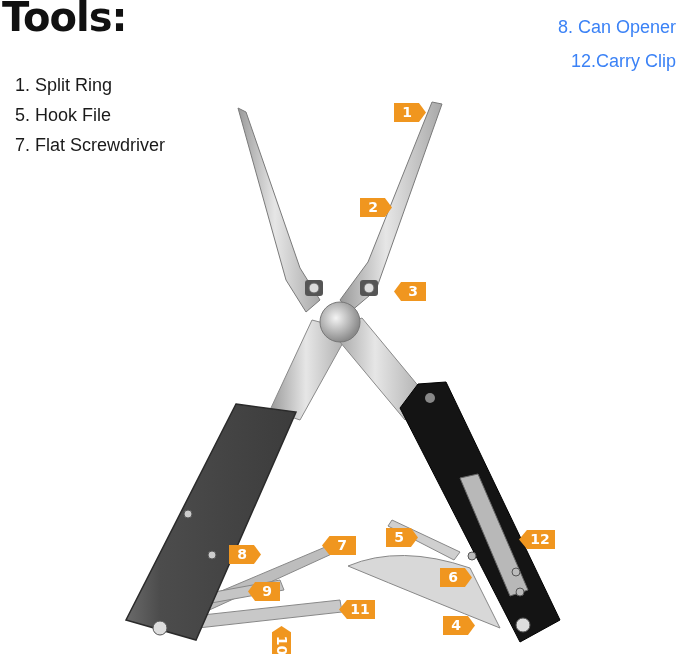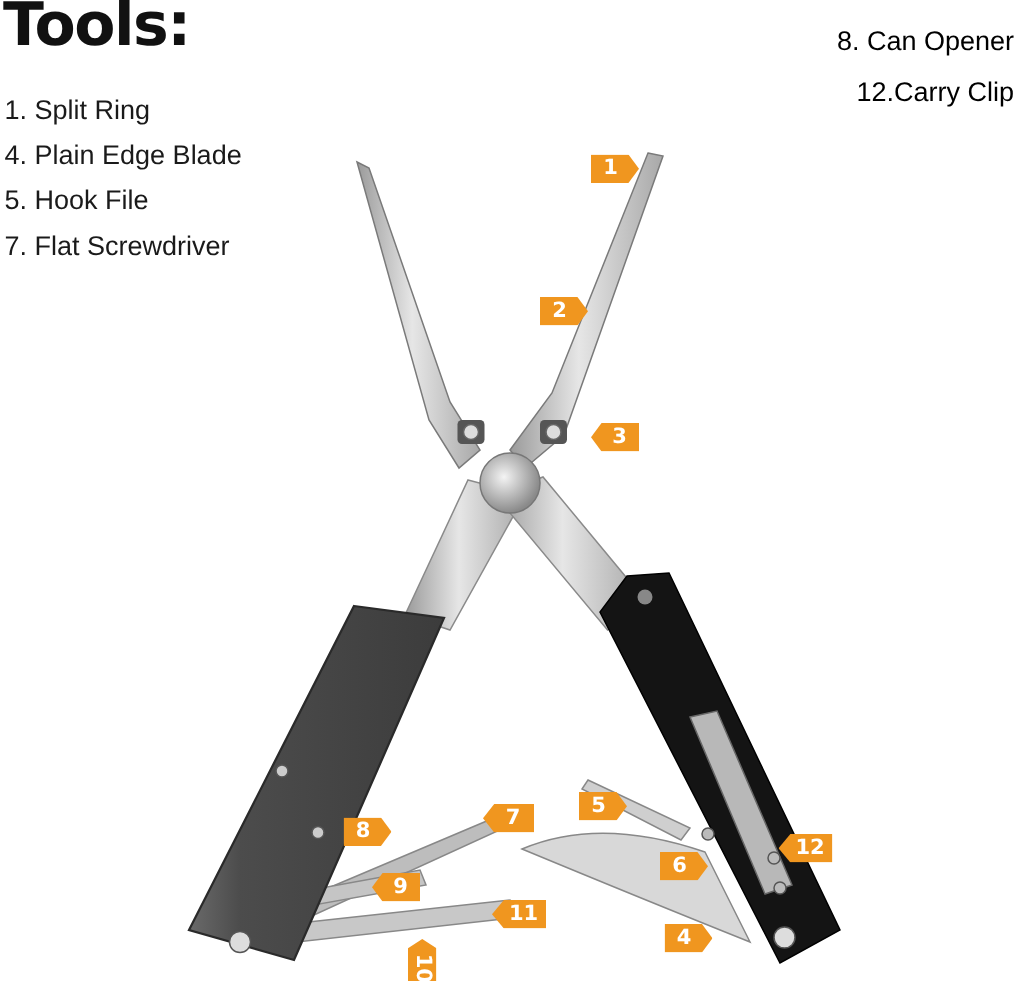--- a/index.html
+++ b/index.html
@@ -1,36 +1,35 @@
 <!DOCTYPE html>
 <html><head>
 <meta charset="utf-8">
 <style>
   html,body{margin:0;padding:0;background:#fff;}
   body{width:679px;height:654px;position:relative;overflow:hidden;font-family:"Liberation Sans","DejaVu Sans",sans-serif;color:#111;}
   .title{position:absolute;left:2px;top:-6px;font-family:"DejaVu Sans",sans-serif;font-weight:bold;font-size:40px;letter-spacing:-1px;color:#111;}
-  .list-left{position:absolute;left:3px;top:58px;margin:0;padding:0;list-style:none;}
+  .list-left{position:absolute;left:3px;top:58px;margin:12px;padding:0;list-style:none;}
   .list-left li{height:30.2px;line-height:30px;font-size:18px;color:#1a1a1a;white-space:nowrap;}
   .list-right{position:absolute;right:3px;top:12px;margin:0;padding:0;list-style:none;text-align:right;}
-  .list-right li{height:34px;line-height:30px;font-size:18px;color:#000000;white-space:nowrap;}
+  .list-right li{height:34px;line-height:30px;font-size:18px;color:#3b82f6;white-space:nowrap;}
   svg.tool{position:absolute;left:0;top:0;}
   .tag{position:absolute;height:19px;background:#f0961f;color:#fff;font-weight:bold;font-size:14px;line-height:19px;text-align:center;font-family:"DejaVu Sans",sans-serif;}
   .tag.r{clip-path:polygon(0 0,78% 0,100% 50%,78% 100%,0 100%);padding-right:6px;}
   .tag.l{clip-path:polygon(22% 0,100% 0,100% 100%,22% 100%,0 50%);padding-left:6px;}
   .tag.u{width:19px;clip-path:polygon(0 22%,50% 0,100% 22%,100% 100%,0 100%);}
   .tag.u span{display:inline-block;transform:rotate(90deg);margin-top:10px;}
 </style>
 </head>
 <body>
 
 <div class="title">Tools:</div>
 
 <ul class="list-left">
   <li>1. Split Ring</li>
-  <li>4. Plain Edge Blade</li>
   <li>5. Hook File</li>
   <li>7. Flat Screwdriver</li>
 </ul>
 
 <ul class="list-right">
   <li>8. Can Opener</li>
   <li>12.Carry Clip</li>
 </ul>
 
 <svg class="tool" width="679" height="654" viewBox="0 0 679 654">
@@ -89,14 +88,14 @@
 <div class="tag r" style="left:394px;top:103px;width:26px;">1</div>
 <div class="tag r" style="left:360px;top:198px;width:26px;">2</div>
 <div class="tag l" style="left:394px;top:282px;width:26px;">3</div>
 <div class="tag r" style="left:443px;top:616px;width:26px;">4</div>
 <div class="tag r" style="left:386px;top:528px;width:26px;">5</div>
 <div class="tag r" style="left:440px;top:568px;width:26px;">6</div>
 <div class="tag l" style="left:322px;top:536px;width:28px;">7</div>
 <div class="tag r" style="left:229px;top:545px;width:26px;">8</div>
 <div class="tag l" style="left:248px;top:582px;width:26px;">9</div>
 <div class="tag u" style="left:272px;top:626px;height:28px;"><span>10</span></div>
-<div class="tag l" style="left:328px;top:600px;width:30px;">11</div>
-<div class="tag l" style="left:519px;top:556px;width:30px;">12</div>
+<div class="tag l" style="left:339px;top:600px;width:30px;">11</div>
+<div class="tag l" style="left:519px;top:530px;width:30px;">12</div>
 
 </body></html>

